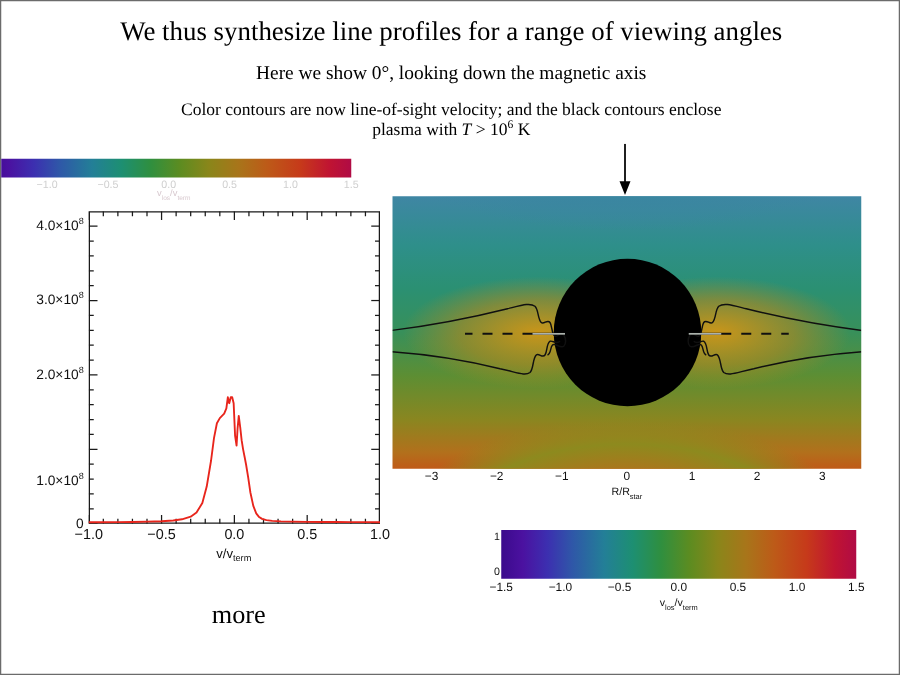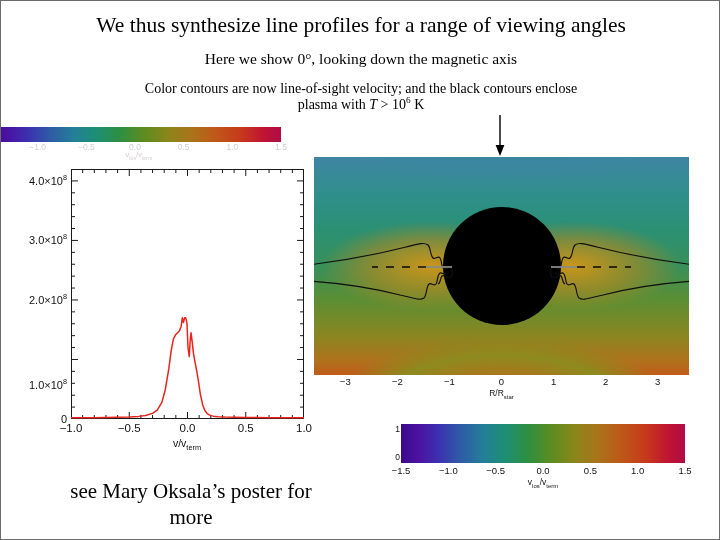--- a/index.html
+++ b/index.html
@@ -319,15 +319,14 @@
       <div class="bc-x" style="left: 102.667px;">−0.5</div>
       <div class="bc-x" style="left: 150px;">0.0</div>
       <div class="bc-x" style="left: 197.333px;">0.5</div>
       <div class="bc-x" style="left: 244.667px;">1.0</div>
       <div class="bc-x" style="left: 292px;">1.5</div>
     </div>
   <div id="botcbar-lbl">v<span class="sub">los</span>/v<span class="sub">term</span></div>
 </div>
 
 <div class="slide-text" id="bottomtext">
-  <div>see Mary Oksala’s poster for</div>
   <div>more</div>
 </div>
 
 </body></html>

